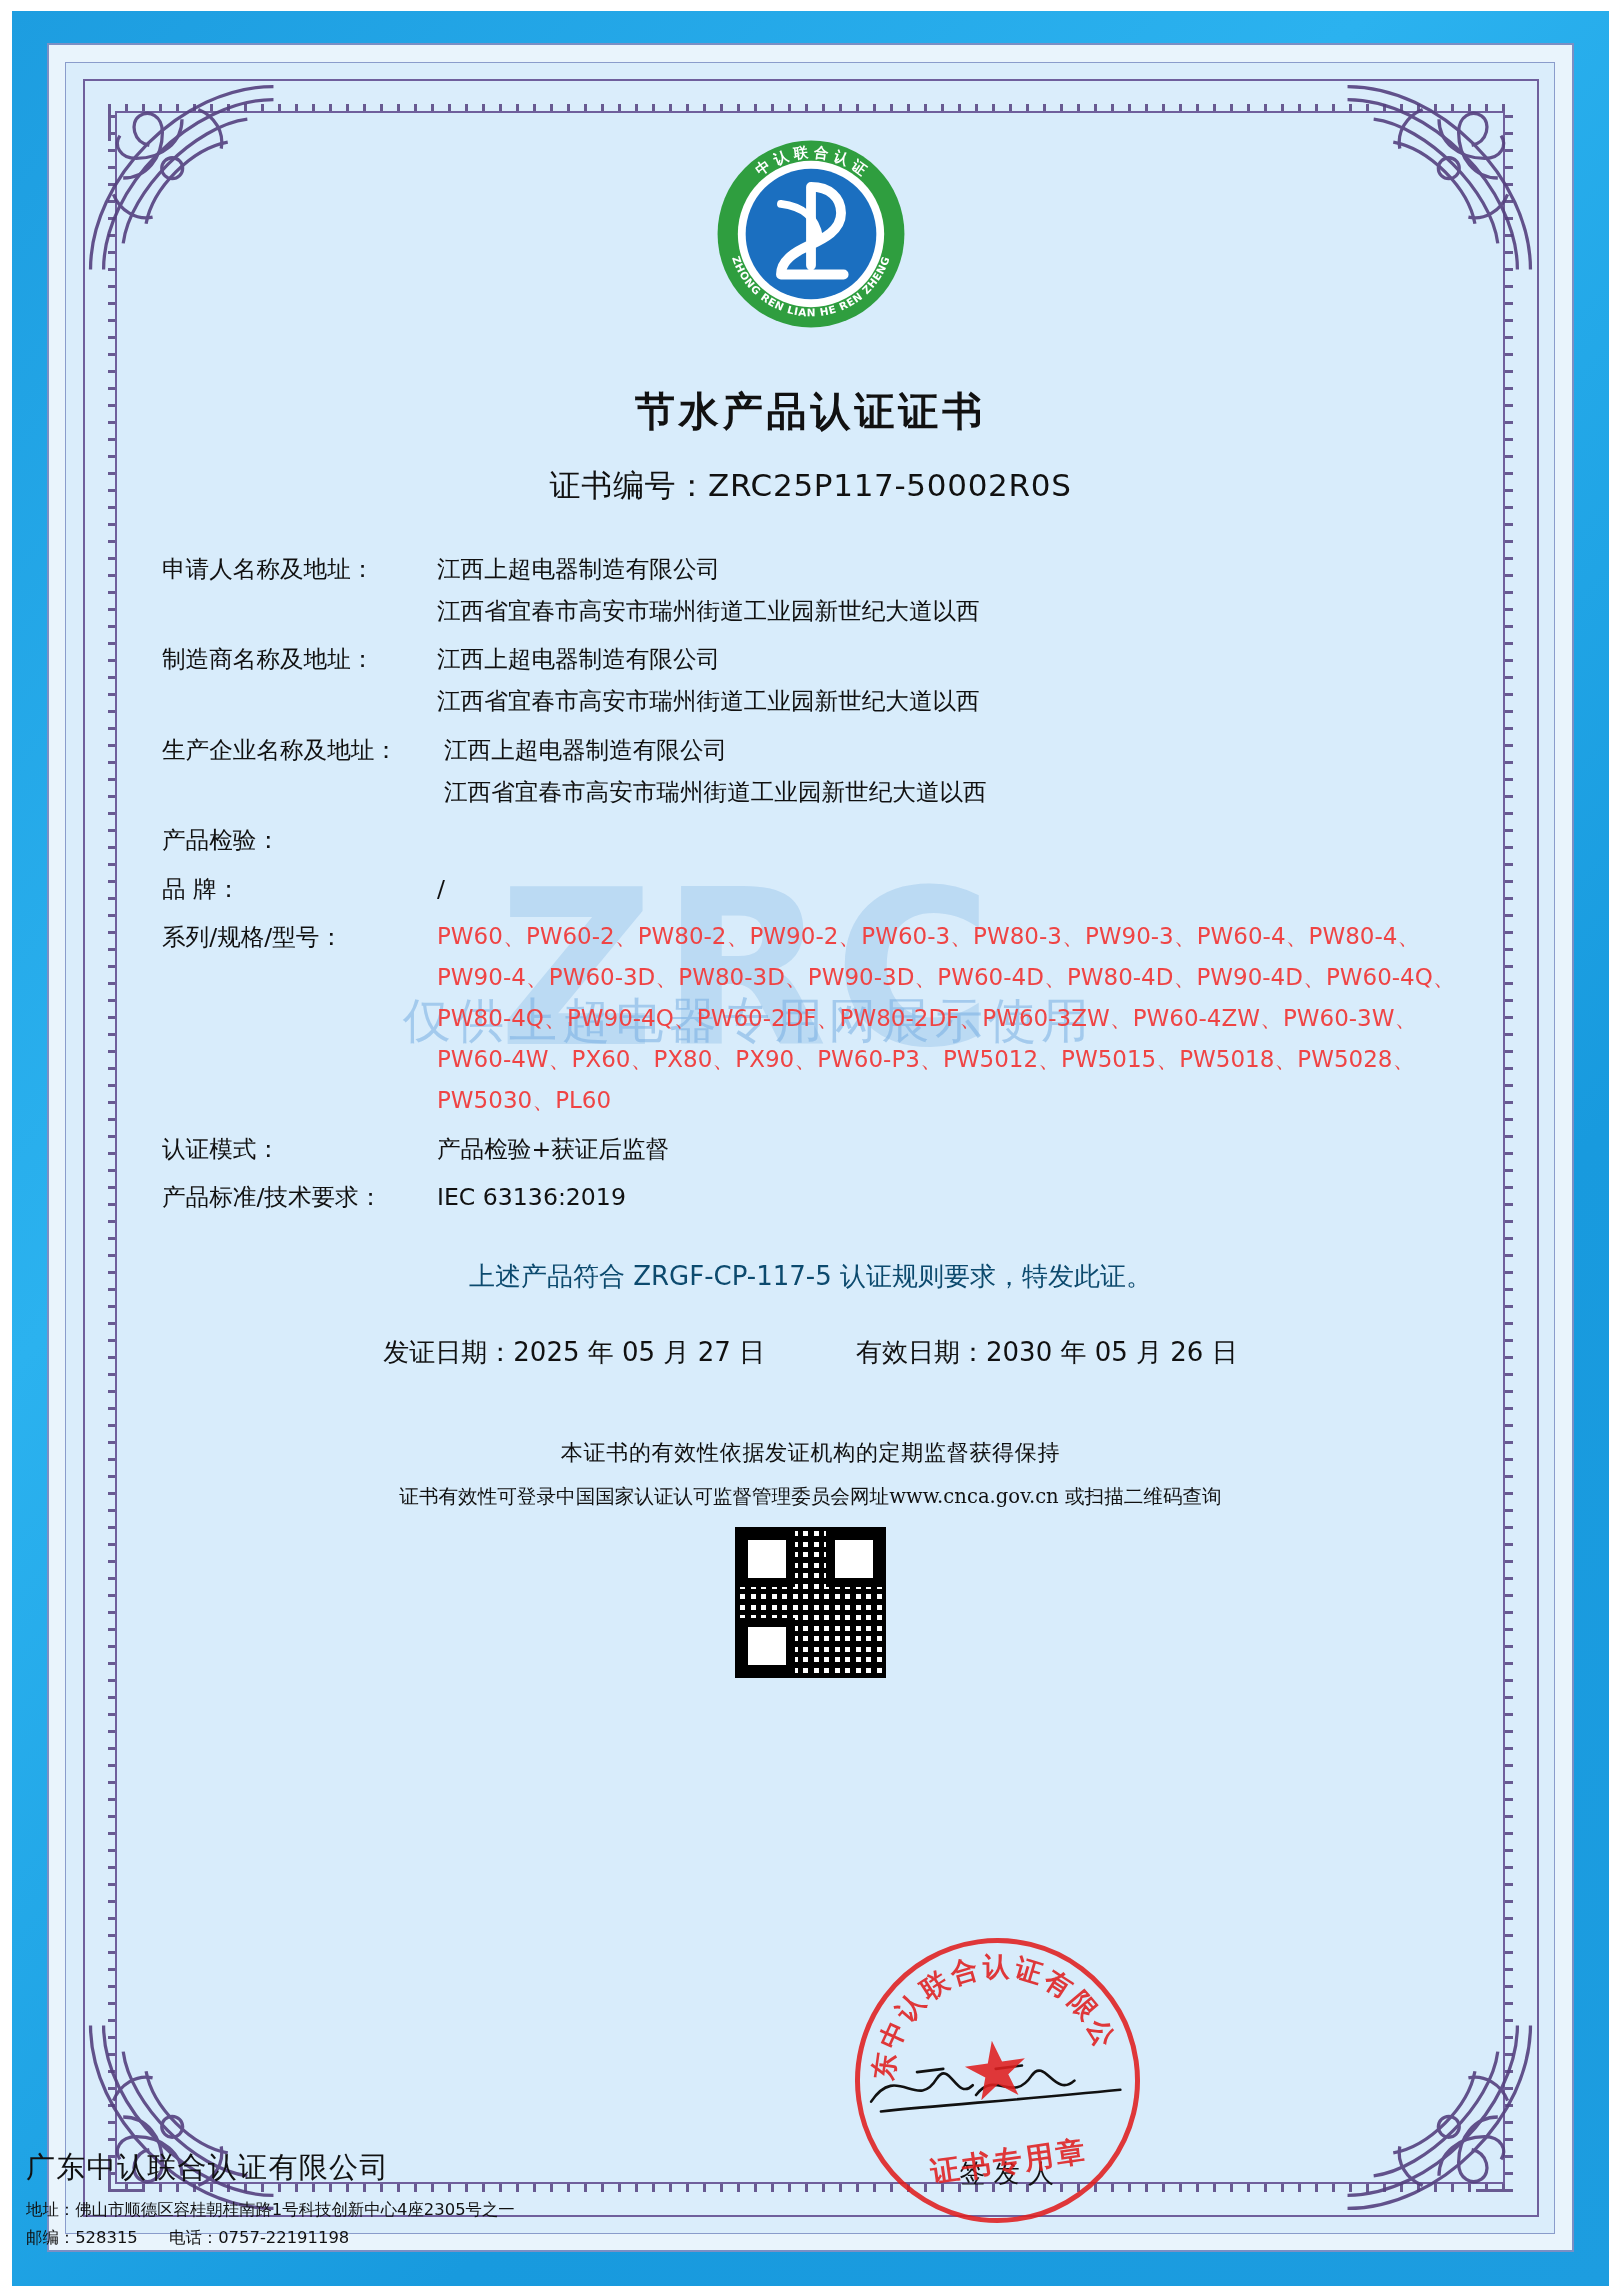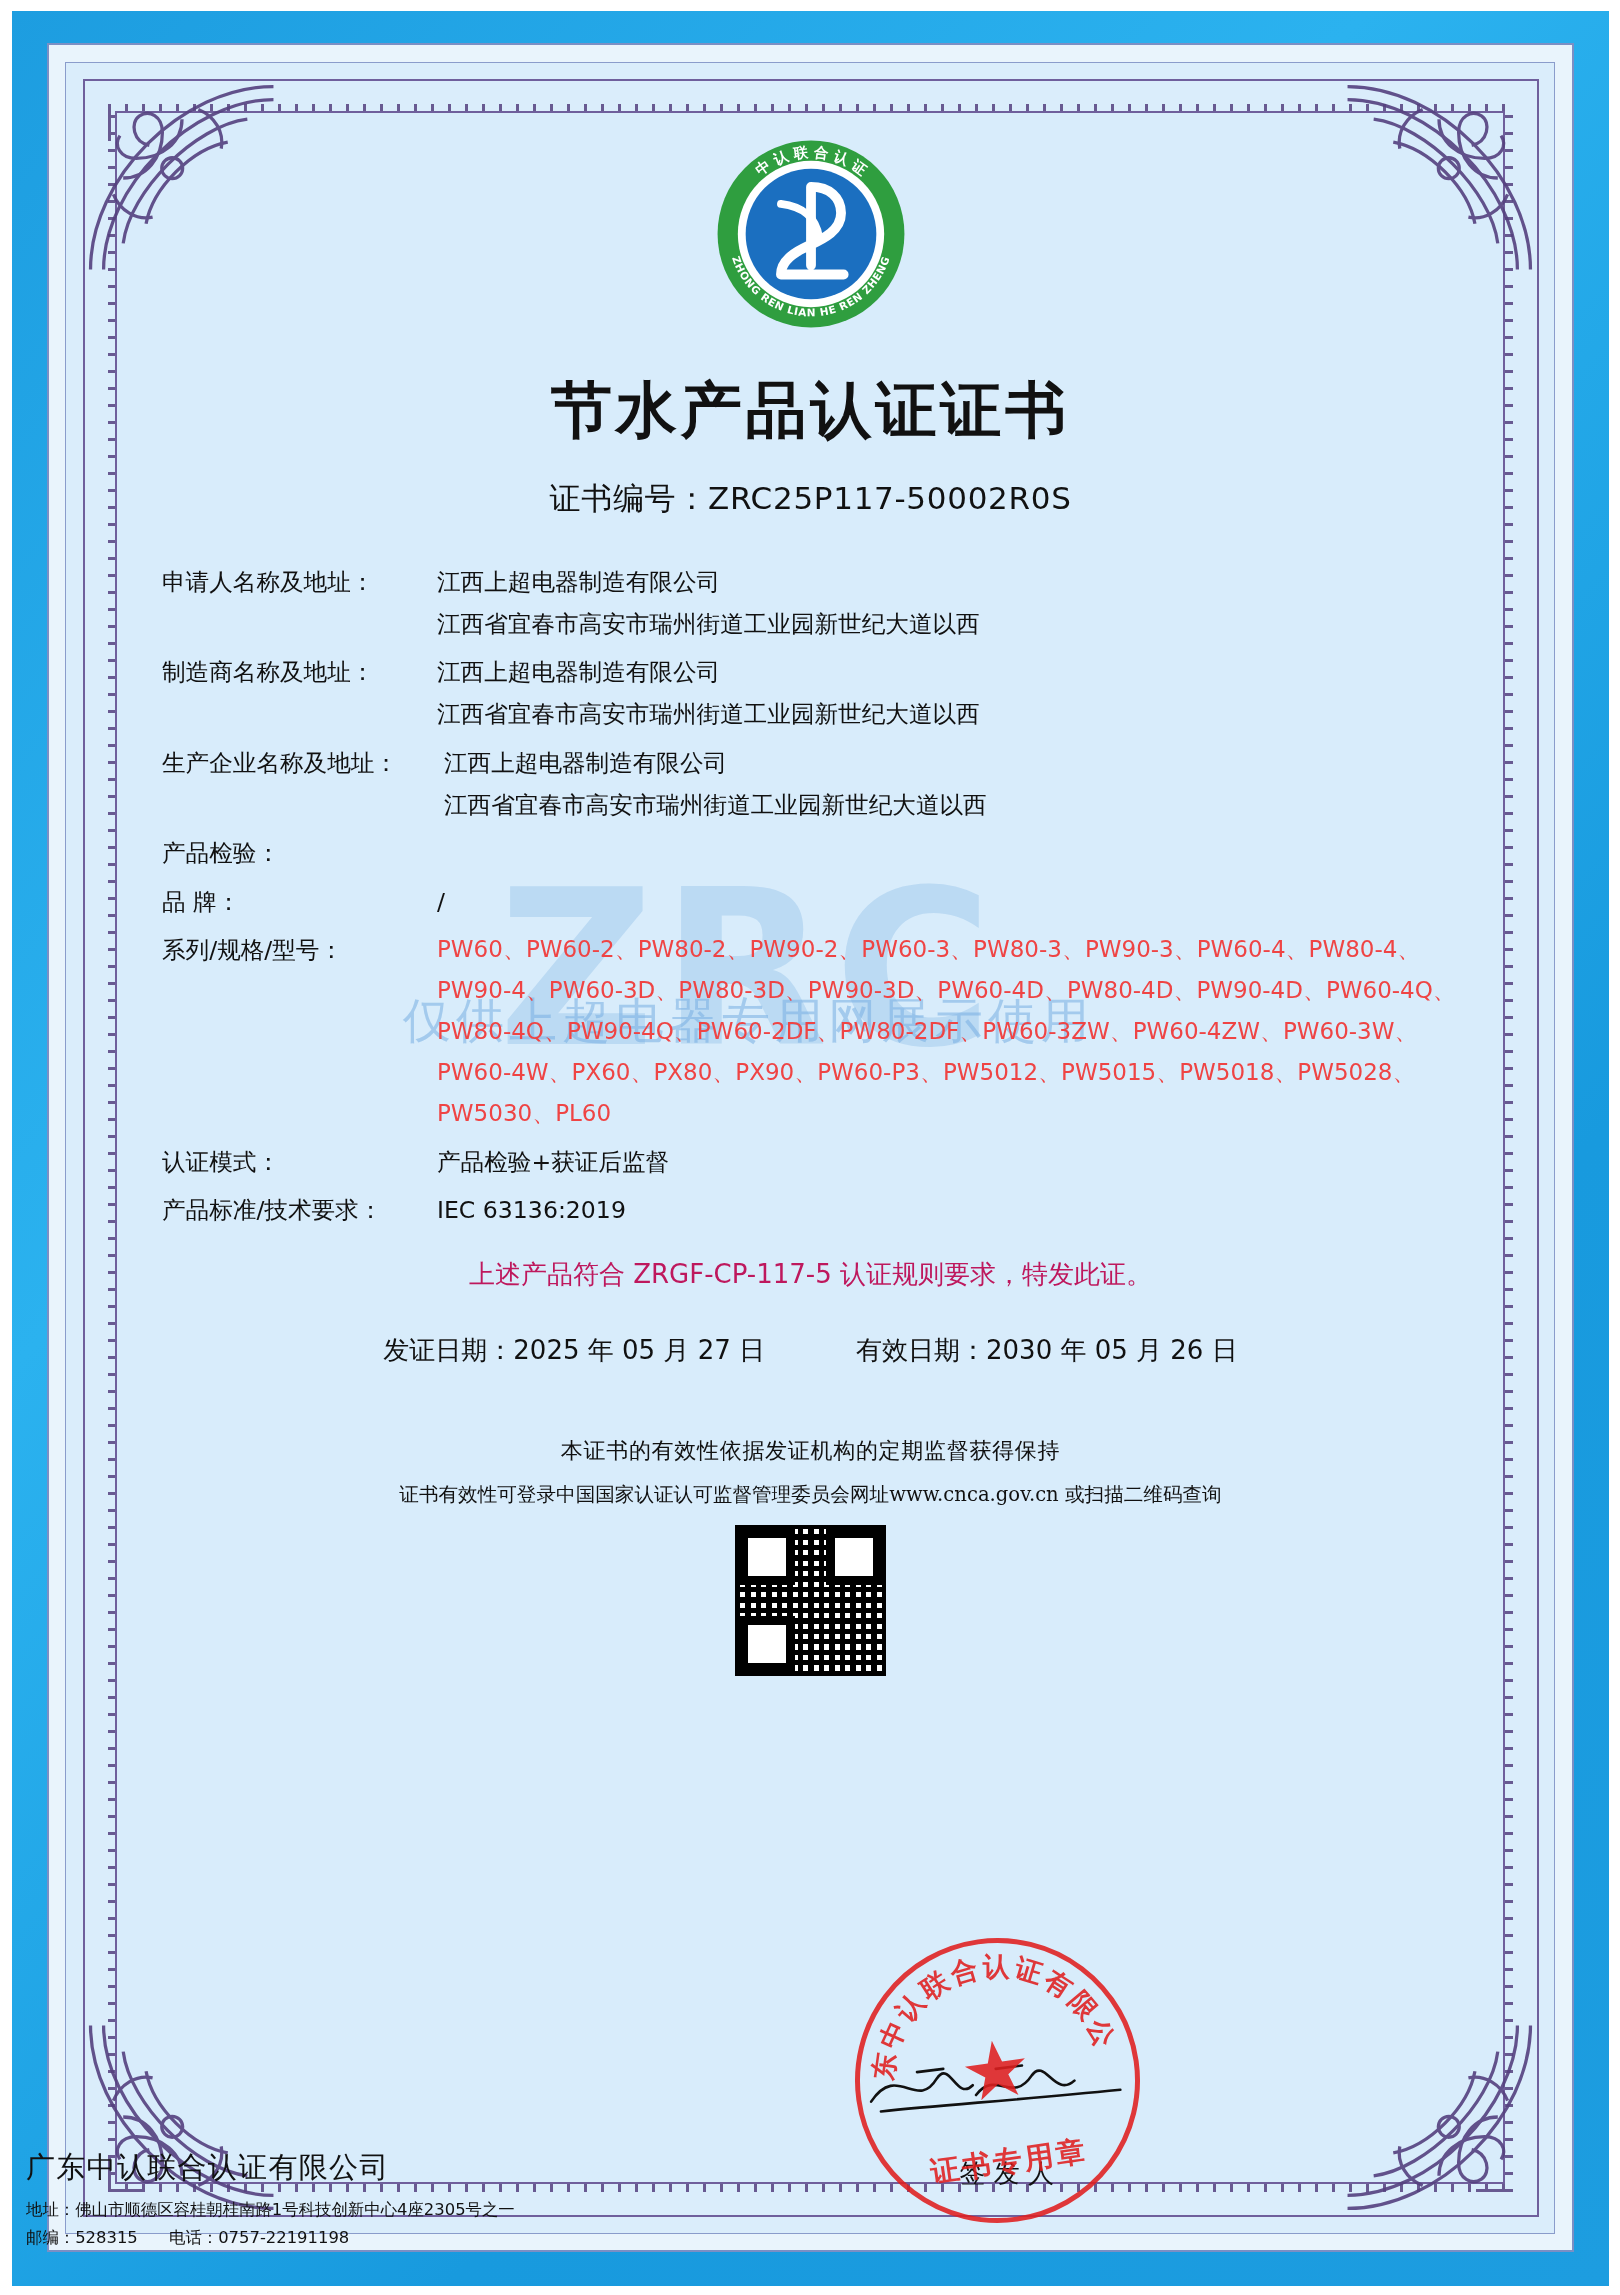--- a/index.html
+++ b/index.html
@@ -93,25 +93,25 @@
   }
   .logo-wrap {
     width: 100%;
     display: flex;
     justify-content: center;
     margin-top: 11.8px;
   }
   .cert-title {
     text-align: center;
     font-family: Liberation Serif, serif;
-    font-size: 61px;
+    font-size: 40px;
     font-weight: bold;
     letter-spacing: 3.9px;
     color: #111;
-    margin-top: 38px;
+    margin-top: 52px;
   }
   .cert-no {
     text-align: center;
     font-family: "DejaVu Sans", sans-serif;
     font-size: 31px;
     color: #111;
     margin-top: 26px;
     letter-spacing: 0.7px;
   }
   .fields {
@@ -148,22 +148,22 @@
     font-family: "DejaVu Sans", sans-serif;
     font-size: 23px;
     color: #ef4444;
     line-height: 41px;
     flex: 1;
   }
   .statement {
     text-align: center;
     font-family: "DejaVu Sans", sans-serif;
     font-size: 26px;
-    color: #be185d;
-    margin-top: 26px;
+    color: #0c4a6e;
+    margin-top: 41px;
   }
   .dates {
     display: flex;
     justify-content: center;
     gap: 91px;
     font-family: "DejaVu Sans", sans-serif;
     font-size: 26px;
     color: #111;
     margin-top: 41px;
   }

